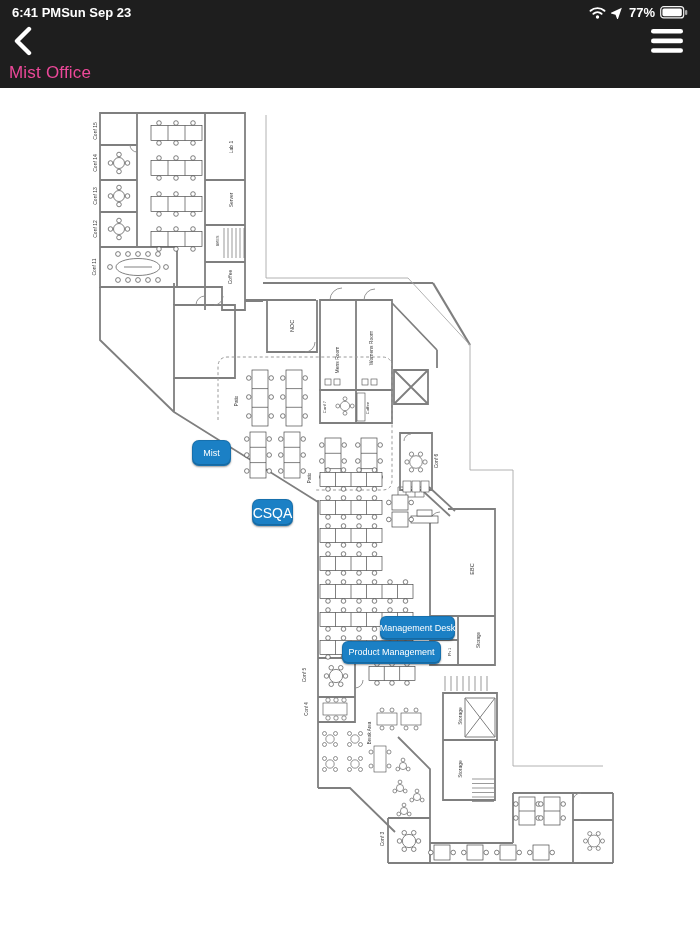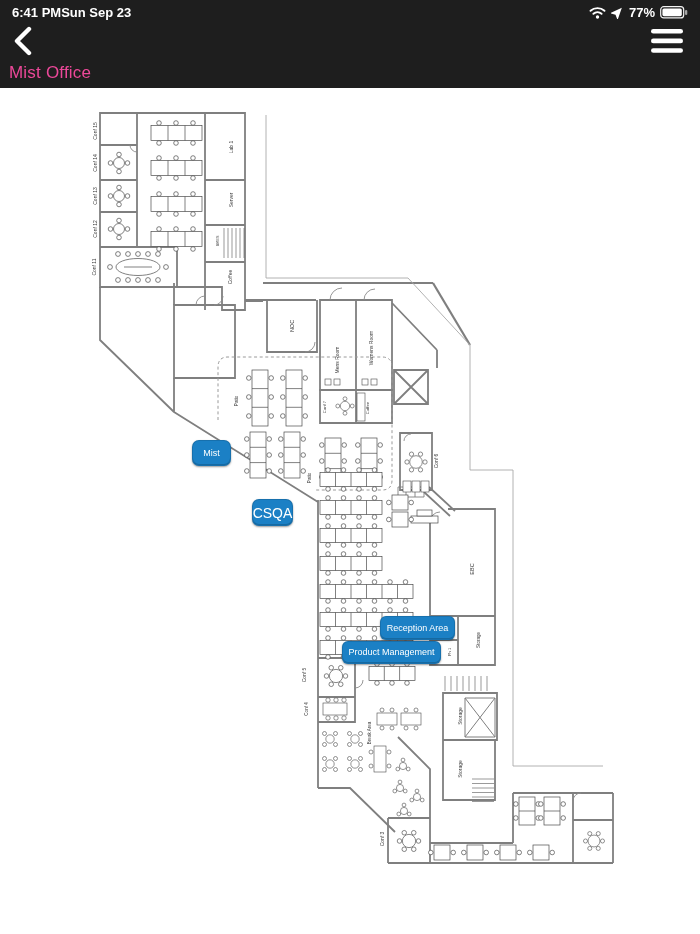--- a/index.html
+++ b/index.html
@@ -407,16 +407,16 @@
         <text class="lbl-sm" style="font-size:4.5px" transform="translate(308,709) rotate(-90)">Conf 4</text>
         <text class="lbl-sm" style="font-size:4.5px" transform="translate(371,733) rotate(-90)">Break Area</text>
         <text class="lbl" transform="translate(462,716) rotate(-90)">Storage</text>
         <text class="lbl" transform="translate(462,769) rotate(-90)">Storage</text>
         <text class="lbl" transform="translate(384,839) rotate(-90)">Conf 3</text>
       </g>
     </svg>
 
     <div class="map-btn" id="btn-mist">Mist</div>
     <div class="map-btn" id="btn-csqa">CSQA</div>
-    <div class="map-btn" id="btn-reception">Reception Area</div>
+    <div class="map-btn" id="btn-reception">Management Desk</div>
     <div class="map-btn" id="btn-pm">Product Management</div>
   </div>
 </div>
 
 </body></html>

